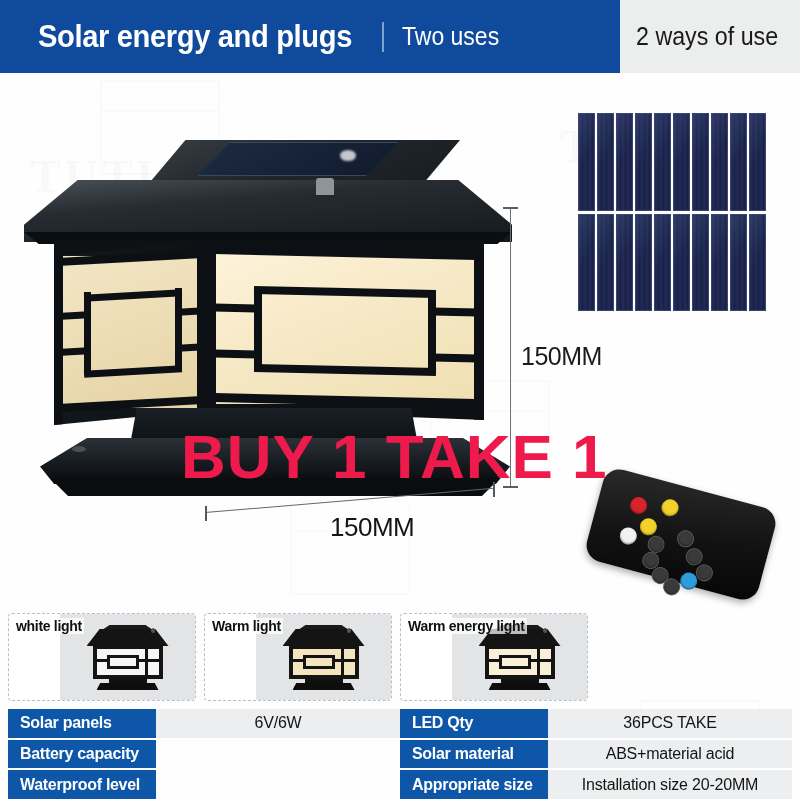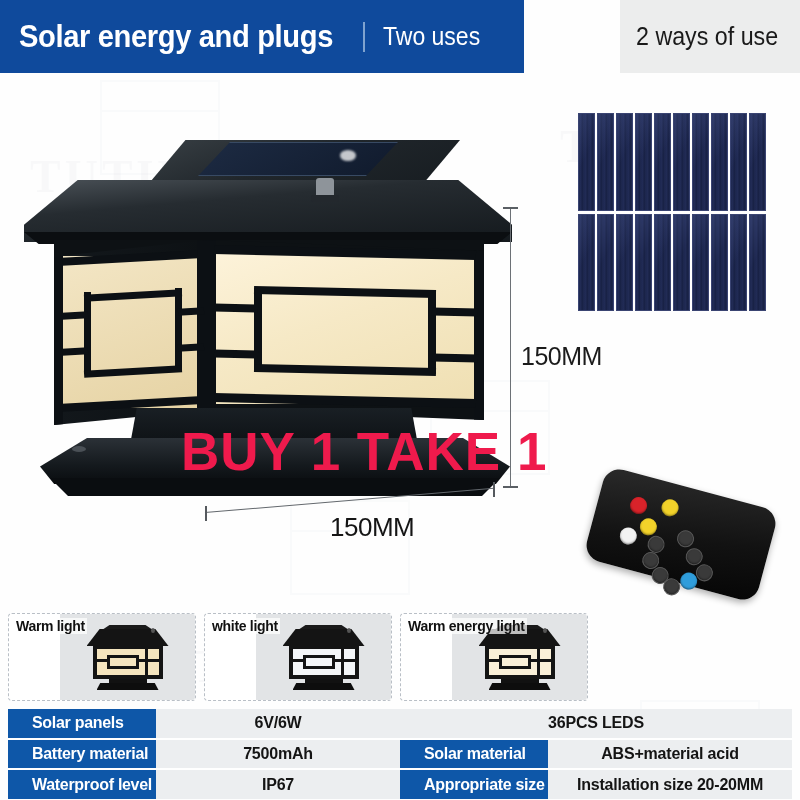--- a/index.html
+++ b/index.html
@@ -16,22 +16,22 @@
   .wm { position:absolute; pointer-events:none; opacity:.055; }
   .wm-txt {
     font-size:46px; font-weight:bold; color:#9aa6b5;
     letter-spacing:4px; font-family:"Liberation Serif", serif;
   }
   .wm-lamp { width:120px; height:95px; border:2px solid #b9c2cd; }
   .wm-lamp:before{ content:""; display:block; width:100%; height:28px; border-bottom:2px solid #b9c2cd; }
 
   
   .header-bar {
-    position:absolute; left:0; top:0; width:524px; height:73px;
-    background:#0f4a9c; display:flex; align-items:center; padding-left:19px;
+    position:absolute; left:0; top:0; width:620px; height:73px;
+    background:#0f4a9c; display:flex; align-items:center; padding-left:38px;
     z-index:6;
   }
   .header-title {
     color:#ffffff; font-size:31px; font-weight:bold;
     letter-spacing:-.4px; transform:scaleX(.94); transform-origin:left center;
     white-space:nowrap;
   }
   .header-sep {
     width:2px; height:30px; background:#7fa3cf; margin:0 18px 0 10px;
   }
@@ -155,21 +155,21 @@
   .dim-h .tick-l { left:0; top:18px; }
   .dim-h .tick-r { left:288px; top:-6px; }
   .dim-h-label {
     position:absolute; left:330px; top:512px; font-size:26px; color:#151515;
     letter-spacing:-.5px; z-index:5; white-space:nowrap;
   }
 
   
   .promo {
     position:absolute; left:181px; top:421px; z-index:9;
-    font-size:53px; font-weight:bold; color:#ef1a4c;
+    font-size:62px; font-weight:bold; color:#ef1a4c;
     letter-spacing:1px; white-space:nowrap;
     font-family:"Liberation Sans", sans-serif;
   }
 
   
   .panel {
     position:absolute; left:578px; top:113px; width:188px; height:198px;
     background:#ffffff; z-index:3; display:flex; flex-direction:column; gap:3px;
   }
   .panel-half { flex:1; display:flex; gap:2px; }
@@ -260,26 +260,26 @@
   
   .spec {
     position:absolute; left:8px; top:709px; width:784px; height:90px; z-index:5;
     display:flex; gap:0;
   }
   .spec-col { width:392px; display:flex; flex-direction:column; }
   .spec-row { flex:1; display:flex; align-items:stretch; border-bottom:2px solid #ffffff; }
   .spec-key {
     width:148px; background:#0e57a8; color:#ffffff;
     font-size:16px; font-weight:bold; display:flex; align-items:center;
-    padding-left:24px; letter-spacing:-.3px; white-space:nowrap;
+    padding-left:12px; letter-spacing:-.3px; white-space:nowrap;
   }
   .spec-val {
     flex:1; background:#eceef0; color:#141414; font-size:16px;
     display:flex; align-items:center; justify-content:center;
-    letter-spacing:-.2px; white-space:nowrap;font-weight:bold;
+    letter-spacing:-.2px; white-space:nowrap;
   }
 </style>
 </head>
 <body>
 
 <div id="page">
 
   <div class="wm wm-txt" style="left:30px; top:150px;">TUTU</div>
   <div class="wm wm-txt" style="left:560px; top:120px;">TUTU</div>
   <div class="wm wm-txt" style="left:120px; top:640px;">TUTU</div>
@@ -399,20 +399,43 @@
       <div class="btn btn-gray" style="left:113px; top:70px;"></div>
       <div class="btn btn-gray" style="left:58px;  top:72px;"></div>
       <div class="btn btn-gray" style="left:71px;  top:84px;"></div>
       <div class="btn btn-gray" style="left:85px;  top:92px;"></div>
       <div class="btn btn-blue" style="left:100px; top:82px;"></div>
     </div>
   </div>
 
 
   <div class="thumbs">
+
+    <div class="thumb">
+      <div class="thumb-label">white light</div>
+      <div class="thumb-img">
+        <div class="mini">
+          <div class="mini-roof2"></div>
+            <div class="mini-roof"></div>
+            <div class="mini-knob"></div>
+          <div class="mini-body">
+            <div class="mini-g" style="left:2px;top:2px;width:62px;height:26px;background:#f4f6f8;"></div>
+            <div class="mini-g" style="left:12px;top:8px;width:32px;height:3px;background:#141414;"></div>
+            <div class="mini-g" style="left:12px;top:8px;width:3px;height:14px;background:#141414;"></div>
+            <div class="mini-g" style="left:41px;top:8px;width:3px;height:14px;background:#141414;"></div>
+            <div class="mini-g" style="left:12px;top:19px;width:32px;height:3px;background:#141414;"></div>
+            <div class="mini-g" style="left:2px;top:12px;width:11px;height:3px;background:#141414;"></div>
+            <div class="mini-g" style="left:44px;top:12px;width:20px;height:3px;background:#141414;"></div>
+            <div class="mini-g" style="left:50px;top:2px;width:3px;height:26px;background:#141414;"></div>
+          </div>
+          <div class="mini-neck"></div>
+            <div class="mini-base"></div>
+        </div>
+      </div>
+    </div>
 
     <div class="thumb">
       <div class="thumb-label">Warm light</div>
       <div class="thumb-img">
         <div class="mini">
           <div class="mini-roof2"></div>
             <div class="mini-roof"></div>
             <div class="mini-knob"></div>
           <div class="mini-body">
             <div class="mini-g" style="left:2px;top:2px;width:62px;height:26px;background:#f5e5bf;"></div>
@@ -424,43 +447,20 @@
             <div class="mini-g" style="left:44px;top:12px;width:20px;height:3px;background:#141414;"></div>
             <div class="mini-g" style="left:50px;top:2px;width:3px;height:26px;background:#141414;"></div>
           </div>
           <div class="mini-neck"></div>
             <div class="mini-base"></div>
         </div>
       </div>
     </div>
 
     <div class="thumb">
-      <div class="thumb-label">white light</div>
-      <div class="thumb-img">
-        <div class="mini">
-          <div class="mini-roof2"></div>
-            <div class="mini-roof"></div>
-            <div class="mini-knob"></div>
-          <div class="mini-body">
-            <div class="mini-g" style="left:2px;top:2px;width:62px;height:26px;background:#f4f6f8;"></div>
-            <div class="mini-g" style="left:12px;top:8px;width:32px;height:3px;background:#141414;"></div>
-            <div class="mini-g" style="left:12px;top:8px;width:3px;height:14px;background:#141414;"></div>
-            <div class="mini-g" style="left:41px;top:8px;width:3px;height:14px;background:#141414;"></div>
-            <div class="mini-g" style="left:12px;top:19px;width:32px;height:3px;background:#141414;"></div>
-            <div class="mini-g" style="left:2px;top:12px;width:11px;height:3px;background:#141414;"></div>
-            <div class="mini-g" style="left:44px;top:12px;width:20px;height:3px;background:#141414;"></div>
-            <div class="mini-g" style="left:50px;top:2px;width:3px;height:26px;background:#141414;"></div>
-          </div>
-          <div class="mini-neck"></div>
-            <div class="mini-base"></div>
-        </div>
-      </div>
-    </div>
-
-    <div class="thumb">
       <div class="thumb-label">Warm energy light</div>
       <div class="thumb-img">
         <div class="mini">
           <div class="mini-roof2"></div>
             <div class="mini-roof"></div>
             <div class="mini-knob"></div>
           <div class="mini-body">
             <div class="mini-g" style="left:2px;top:2px;width:62px;height:26px;background:#faf0d8;"></div>
             <div class="mini-g" style="left:12px;top:8px;width:32px;height:3px;background:#141414;"></div>
             <div class="mini-g" style="left:12px;top:8px;width:3px;height:14px;background:#141414;"></div>
@@ -479,31 +479,30 @@
 
   </div>
 
   <div class="spec">
     <div class="spec-col">
       <div class="spec-row">
         <div class="spec-key">Solar panels</div>
         <div class="spec-val">6V/6W</div>
       </div>
       <div class="spec-row">
-        <div class="spec-key">Battery material</div>
-        <div class="spec-val">7500mAh</div>
+        <div class="spec-key">Battery capacity</div>
       </div>
       <div class="spec-row" style="border-bottom:none;">
         <div class="spec-key">Waterproof level</div>
-        <div class="spec-val">IP67</div>
       </div>
     </div>
     <div class="spec-col">
       <div class="spec-row">
-        <div class="spec-val">36PCS LEDS</div>
+        <div class="spec-key">LED Qty</div>
+        <div class="spec-val">36PCS TAKE</div>
       </div>
       <div class="spec-row">
         <div class="spec-key">Solar material</div>
         <div class="spec-val">ABS+material acid</div>
       </div>
       <div class="spec-row" style="border-bottom:none;">
         <div class="spec-key">Appropriate size</div>
         <div class="spec-val">Installation size 20-20MM</div>
       </div>
     </div>

